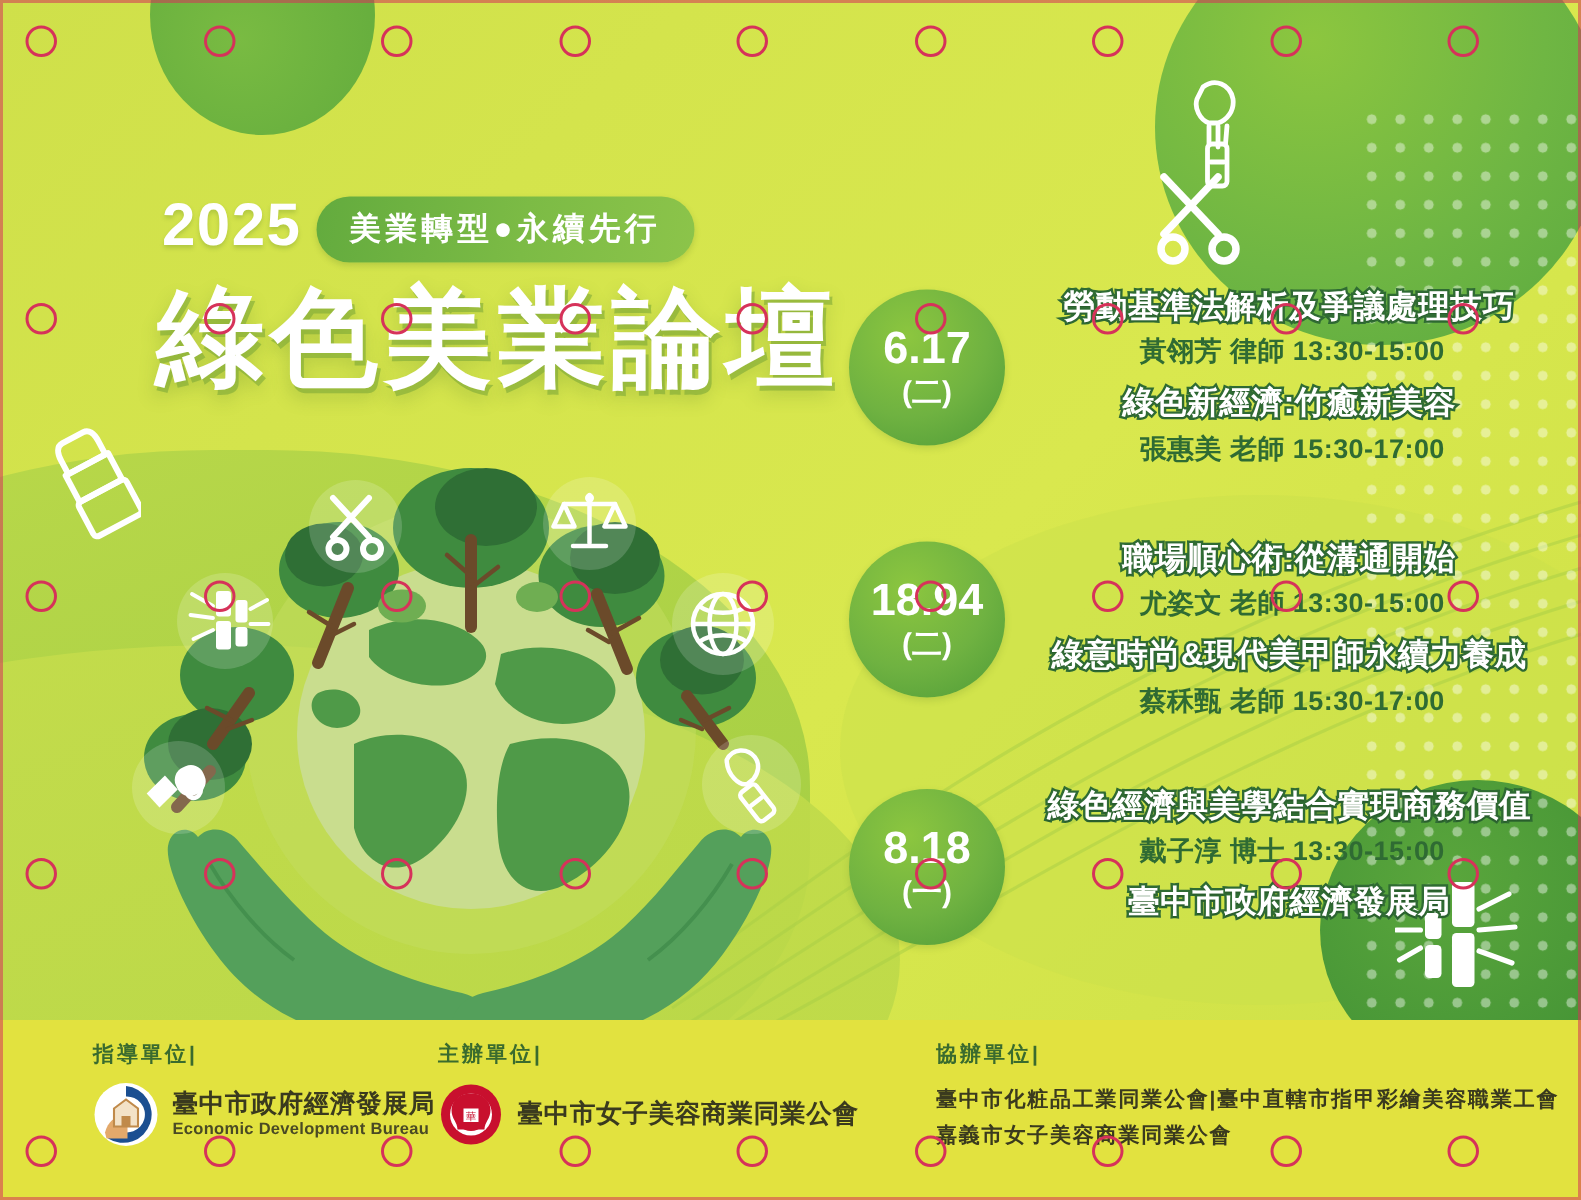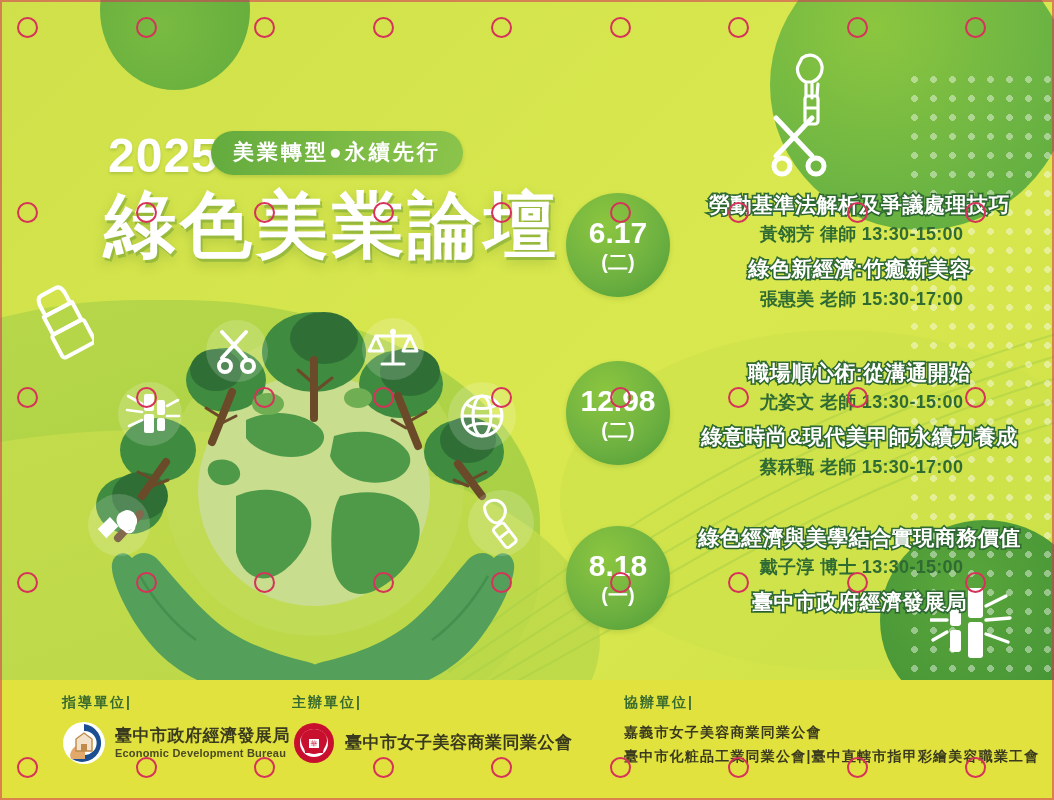--- a/index.html
+++ b/index.html
@@ -57,21 +57,21 @@
     position:absolute;width:17px;height:17px;border:2px solid #d6325a;border-radius:50%;
   }
   .frame{
     position:absolute;inset:0;border:2px solid rgba(214,50,90,.55);
     box-sizing:border-box;pointer-events:none;
   }
 
   
   .year{
     position:absolute;left:108px;top:128px;
-    font-size:48px;font-weight:bold;color:#ffffff;letter-spacing:1px;
+    font-size:40px;font-weight:bold;color:#ffffff;letter-spacing:1px;
     text-shadow:0 2px 3px rgba(80,120,30,.25);
   }
   .tagline{
     position:absolute;left:211px;top:131px;
     padding:7px 22px 9px 22px;border-radius:22px;
     background:linear-gradient(100deg,#63ab3e 0%,#7cbb45 55%,#8cc44a 100%);
     color:#fff;font-size:21px;font-weight:bold;letter-spacing:3px;
     box-shadow:0 2px 4px rgba(60,100,30,.2);
   }
   .maintitle{
@@ -344,21 +344,21 @@
       </div>
       <div class="slot">
         <div class="slot-title">綠色新經濟:竹癒新美容</div>
         <div class="slot-sub">張惠美 老師 15:30-17:00</div>
       </div>
     </div>
   </div>
 
   <div class="session s2">
     <div class="datecircle">
-      <div class="d">12.98</div>
+      <div class="d">18.94</div>
       <div class="w">(二)</div>
     </div>
     <div class="slots">
       <div class="slot">
         <div class="slot-title">職場順心術:從溝通開始</div>
         <div class="slot-sub">尤姿文 老師 13:30-15:00</div>
       </div>
       <div class="slot">
         <div class="slot-title">綠意時尚&amp;現代美甲師永續力養成</div>
         <div class="slot-sub">蔡秝甄 老師 15:30-17:00</div>
@@ -417,22 +417,22 @@
           </svg>
         </div>
         <div class="orgtext">
           <div class="org-zh">臺中市女子美容商業同業公會</div>
         </div>
       </div>
     </div>
 
     <div class="fcol fc3">
       <div class="fhead">協辦單位|</div>
+      <div class="coline">臺中市化粧品工業同業公會|臺中直轄市指甲彩繪美容職業工會</div>
       <div class="coline">嘉義市女子美容商業同業公會</div>
-      <div class="coline">臺中市化粧品工業同業公會|臺中直轄市指甲彩繪美容職業工會</div>
     </div>
   </div>
 
   <div class="rings" id="ring-layer">
       <div class="ring" style="left: 17px; top: 17px;"></div>
       <div class="ring" style="left: 135.5px; top: 17px;"></div>
       <div class="ring" style="left: 254px; top: 17px;"></div>
       <div class="ring" style="left: 372.5px; top: 17px;"></div>
       <div class="ring" style="left: 491px; top: 17px;"></div>
       <div class="ring" style="left: 609.5px; top: 17px;"></div>

